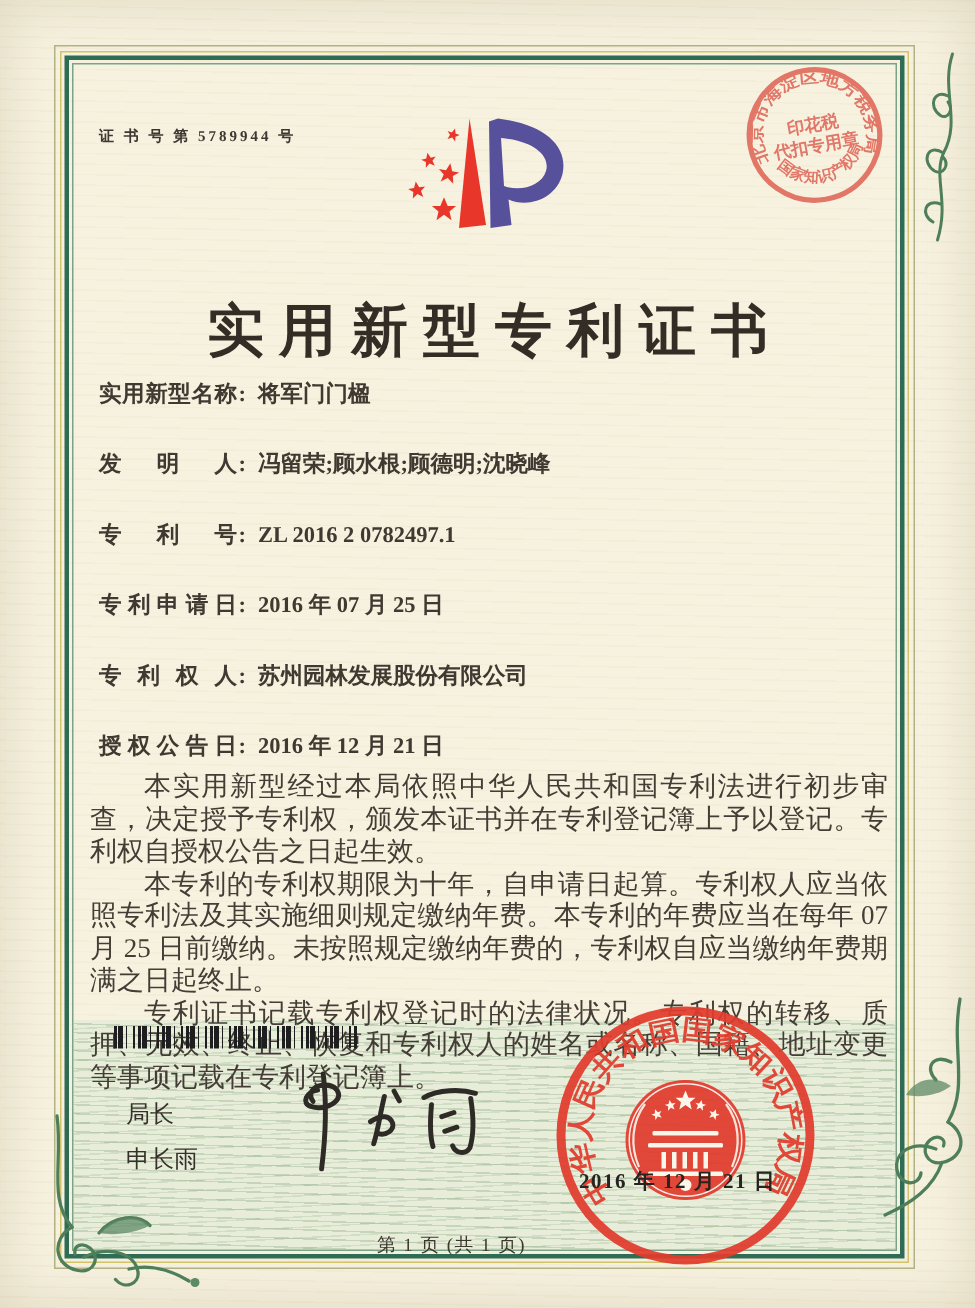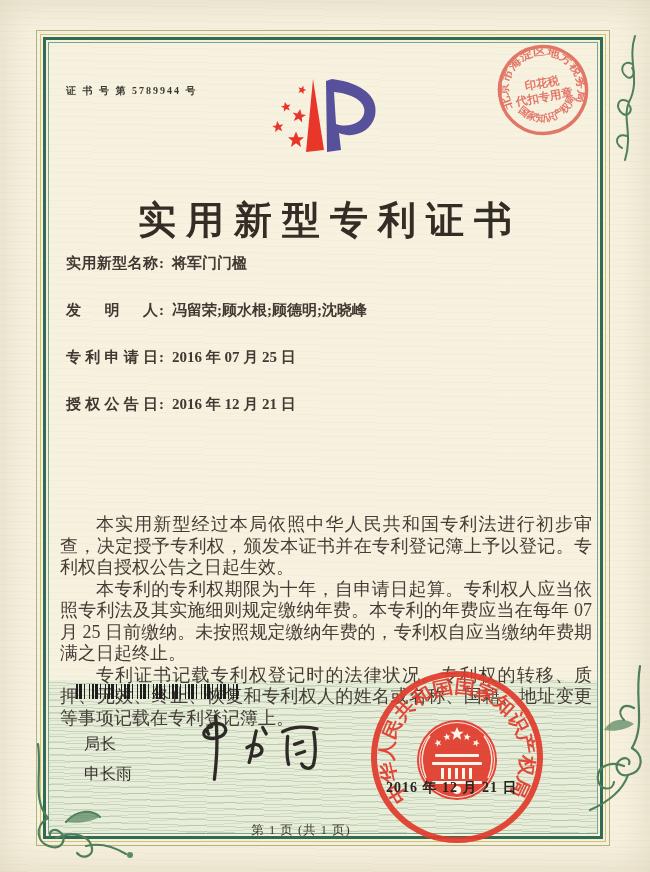--- a/index.html
+++ b/index.html
@@ -150,21 +150,27 @@
   <h1 class="title">实用新型专利证书</h1>
 
   <div class="fields">
     <div class="field-row">
       <span class="field-label">实用新型名称</span><span class="field-colon">:</span><span>将军门门楹</span>
     </div>
     <div class="field-row">
       <span class="field-label">发明人</span><span class="field-colon">:</span><span>冯留荣;顾水根;顾德明;沈晓峰</span>
     </div>
     <div class="field-row">
+      <span class="field-label">专利号</span><span class="field-colon">:</span><span>ZL 2016 2 0782497.1</span>
+    </div>
+    <div class="field-row">
       <span class="field-label">专利申请日</span><span class="field-colon">:</span><span>2016 年 07 月 25 日</span>
+    </div>
+    <div class="field-row">
+      <span class="field-label">专利权人</span><span class="field-colon">:</span><span>苏州园林发展股份有限公司</span>
     </div>
     <div class="field-row">
       <span class="field-label">授权公告日</span><span class="field-colon">:</span><span>2016 年 12 月 21 日</span>
     </div>
   </div>
 
   <div class="body-text">
     <p>本实用新型经过本局依照中华人民共和国专利法进行初步审查，决定授予专利权，颁发本证书并在专利登记簿上予以登记。专利权自授权公告之日起生效。</p>
     <p>本专利的专利权期限为十年，自申请日起算。专利权人应当依照专利法及其实施细则规定缴纳年费。本专利的年费应当在每年 07 月 25 日前缴纳。未按照规定缴纳年费的，专利权自应当缴纳年费期满之日起终止。</p>
     <p>专利证书记载专利权登记时的法律状况。专利权的转移、质押、无效、终止、恢复和专利权人的姓名或名称、国籍、地址变更等事项记载在专利登记簿上。</p>

